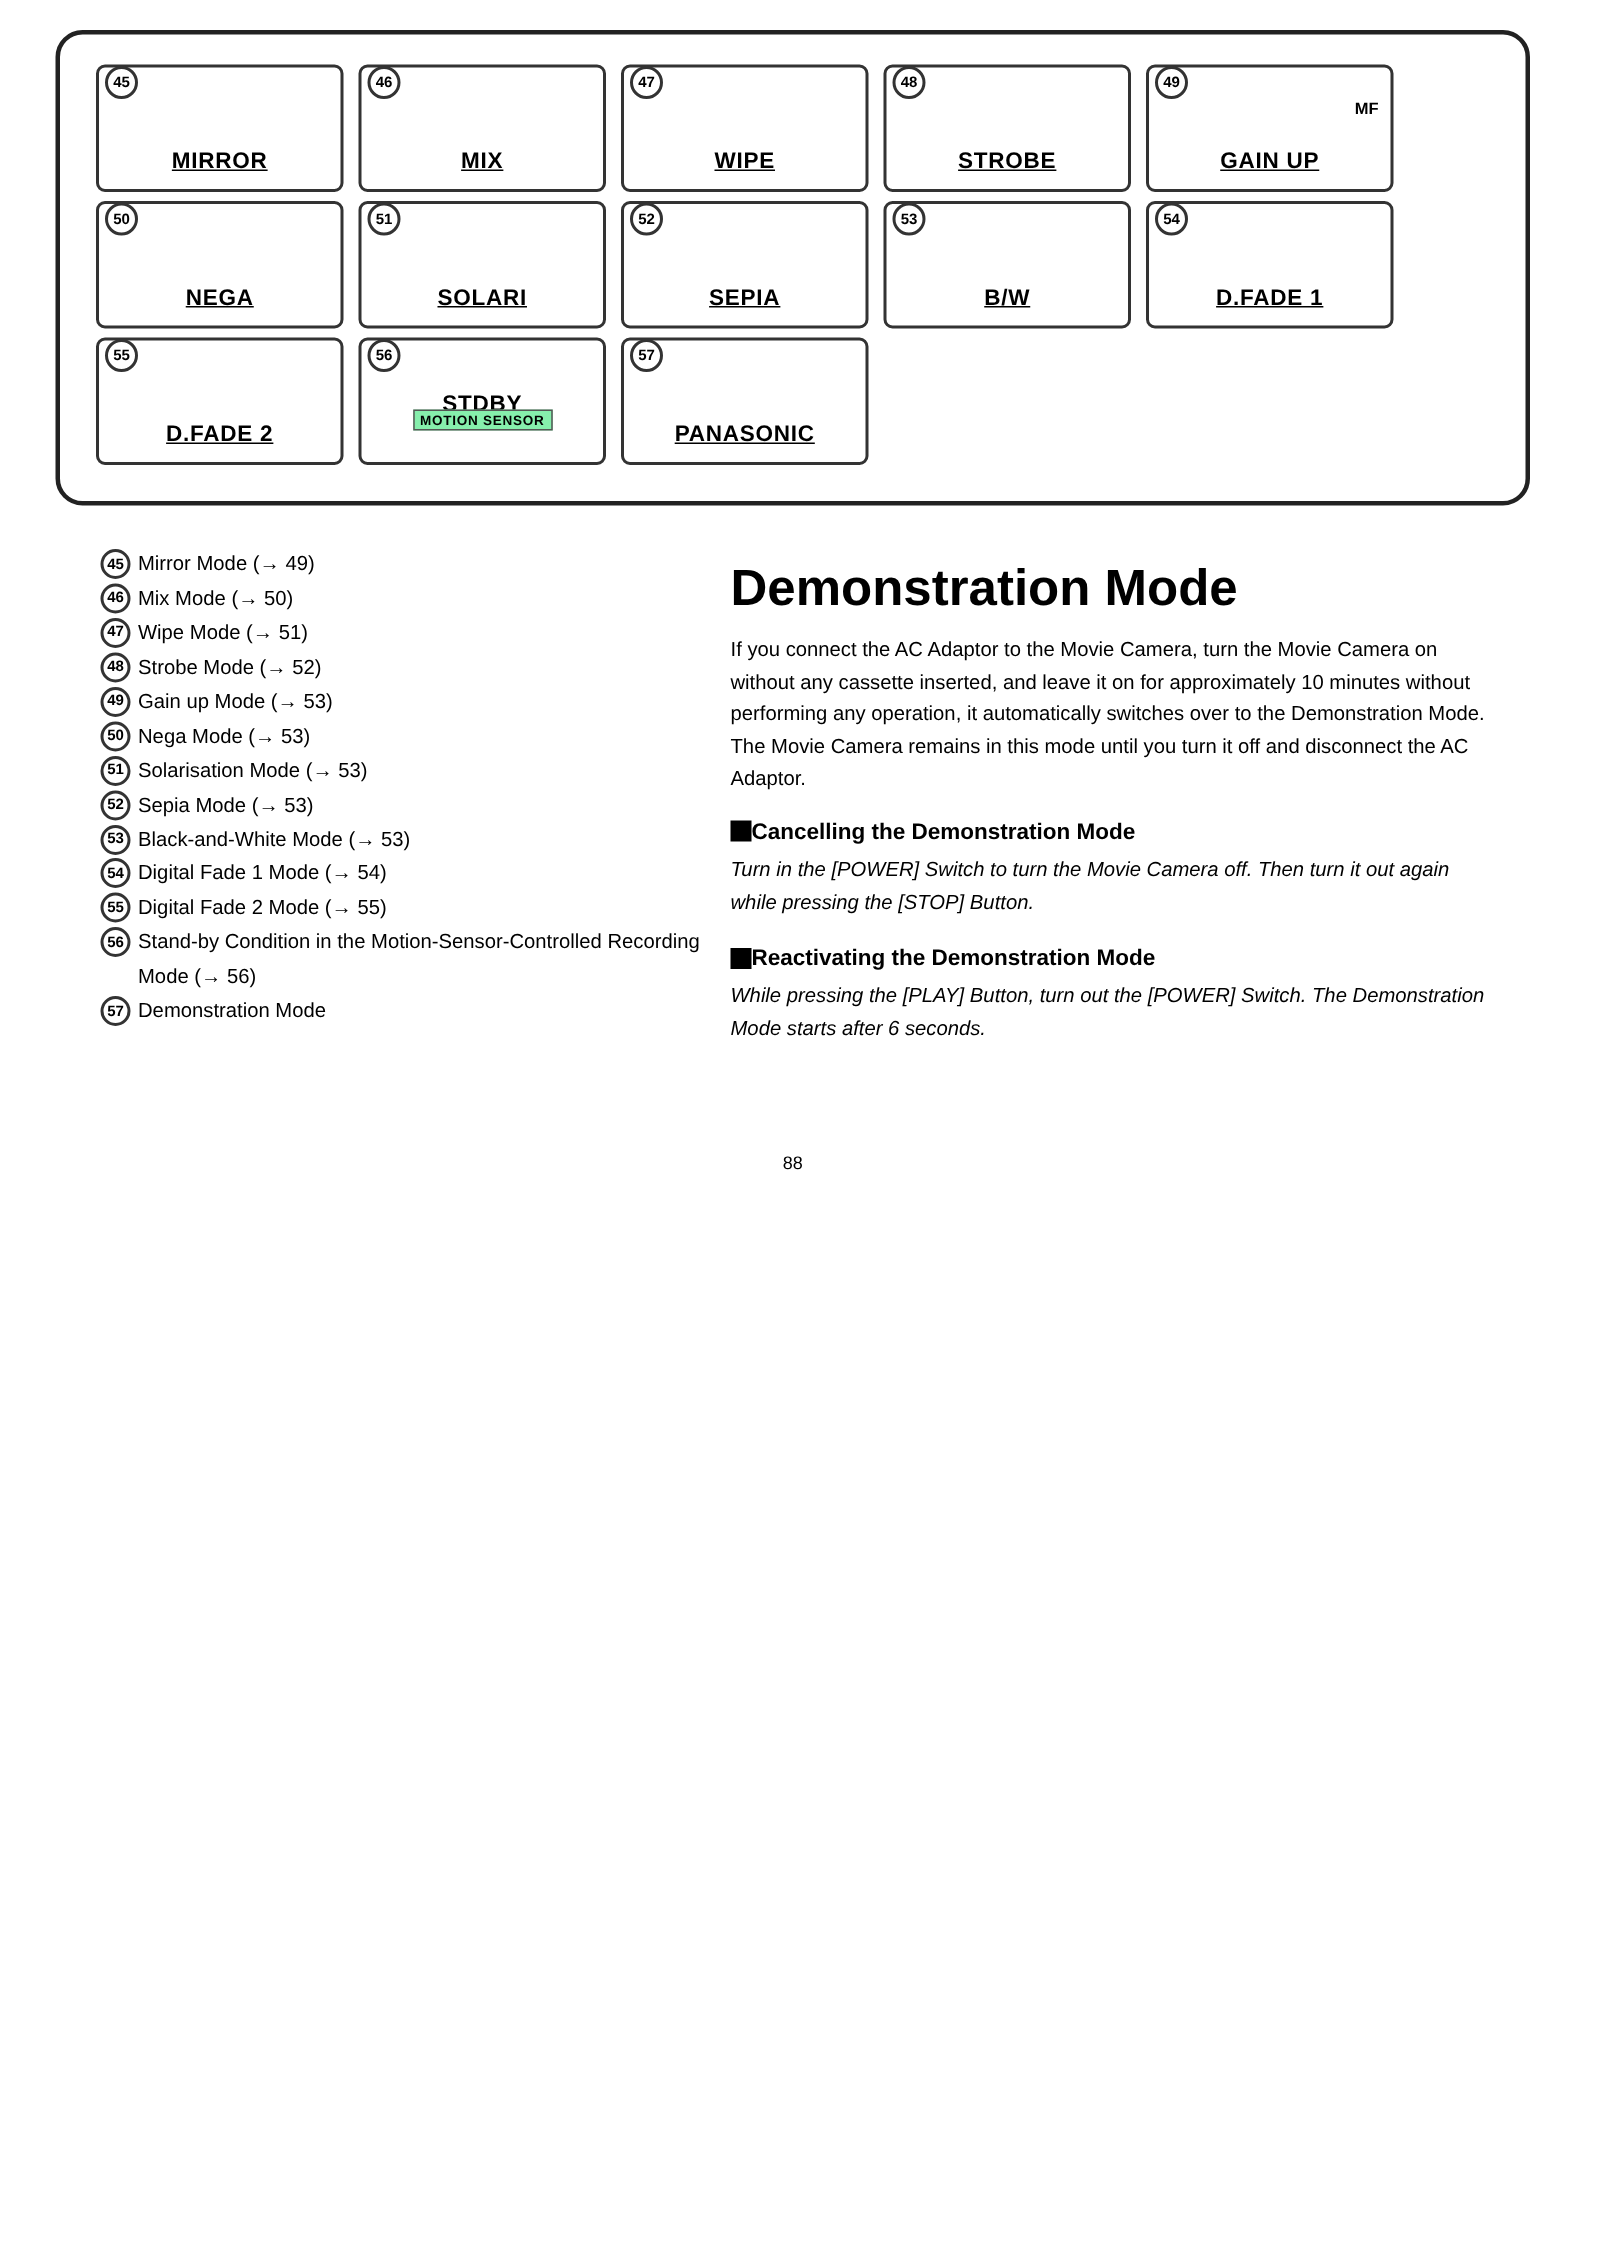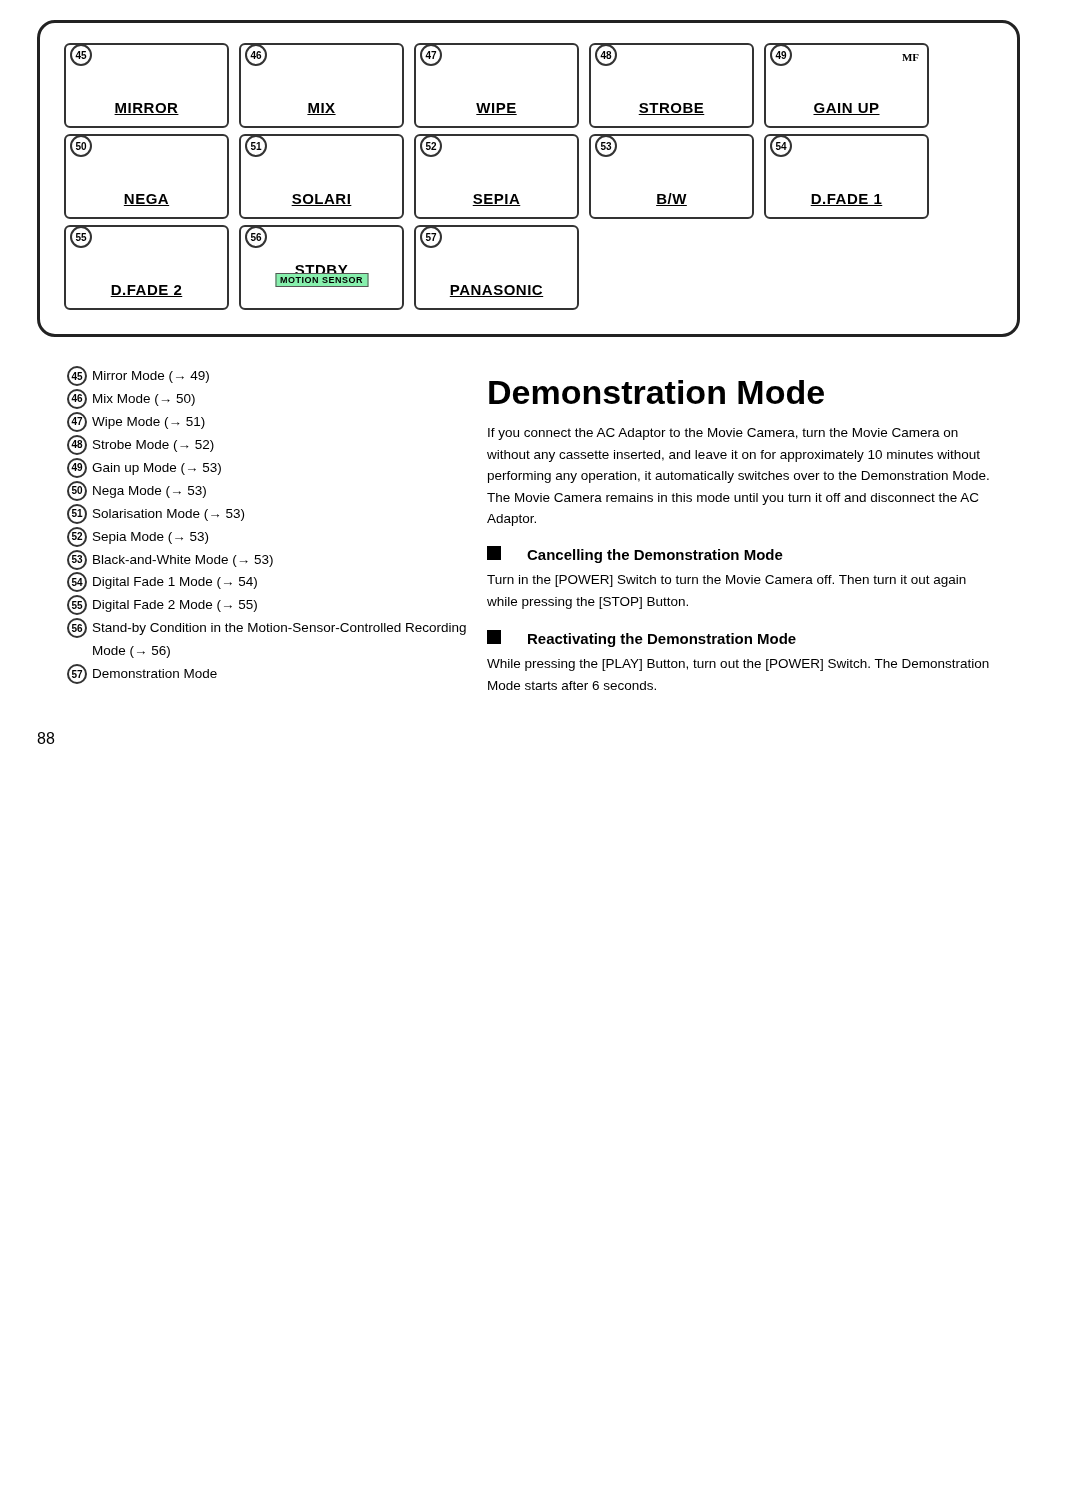--- a/index.html
+++ b/index.html
@@ -71,25 +71,24 @@
       position: absolute;
       bottom: 21px;
       left: 50%;
       transform: translateX(-50%);
       white-space: nowrap;
       letter-spacing: 0.5px;
     }
 
     .mf-label {
       position: absolute;
-      top: 6px;
+      top: 22px;
       right: 8px;
       font-size: 11px;
       font-weight: bold;
-      font-family: Liberation Serif, serif;
     }
 
     .num-badge {
       position: absolute;
       top: -1px;
       left: 4px;
       width: 22px;
       height: 22px;
       border: 2px solid #333;
       border-radius: 50%;
@@ -142,45 +141,46 @@
     }
 
     .demo-intro {
       font-size: 13.5px;
       line-height: 1.6;
       margin-bottom: 16px;
     }
 
     .section-heading {
       display: flex;
-      align-items: flex-start;
-      gap: 26px;
+      align-items: center;
+      gap: 0;
       font-size: 15px;
       font-weight: bold;
       margin-bottom: 6px;
     }
 
     .black-square {
       width: 14px;
       height: 14px;
       background: #000;
       flex-shrink: 0;
       display: inline-block;
     }
 
     .section-body {
       font-size: 13.5px;
       line-height: 1.6;
       margin-bottom: 18px;
+      font-style: italic;
     }
 
     .page-number {
-      text-align: left;
-      font-size: 16px;
-      margin-top: 16px;
+      text-align: center;
+      font-size: 12px;
+      margin-top: 54px;
     }
   </style>
 </head>
 <body>
 
 <div class="page-container">
 
   <div class="camera-panel">
     <div class="buttons-grid">
     <div class="buttons-row">

